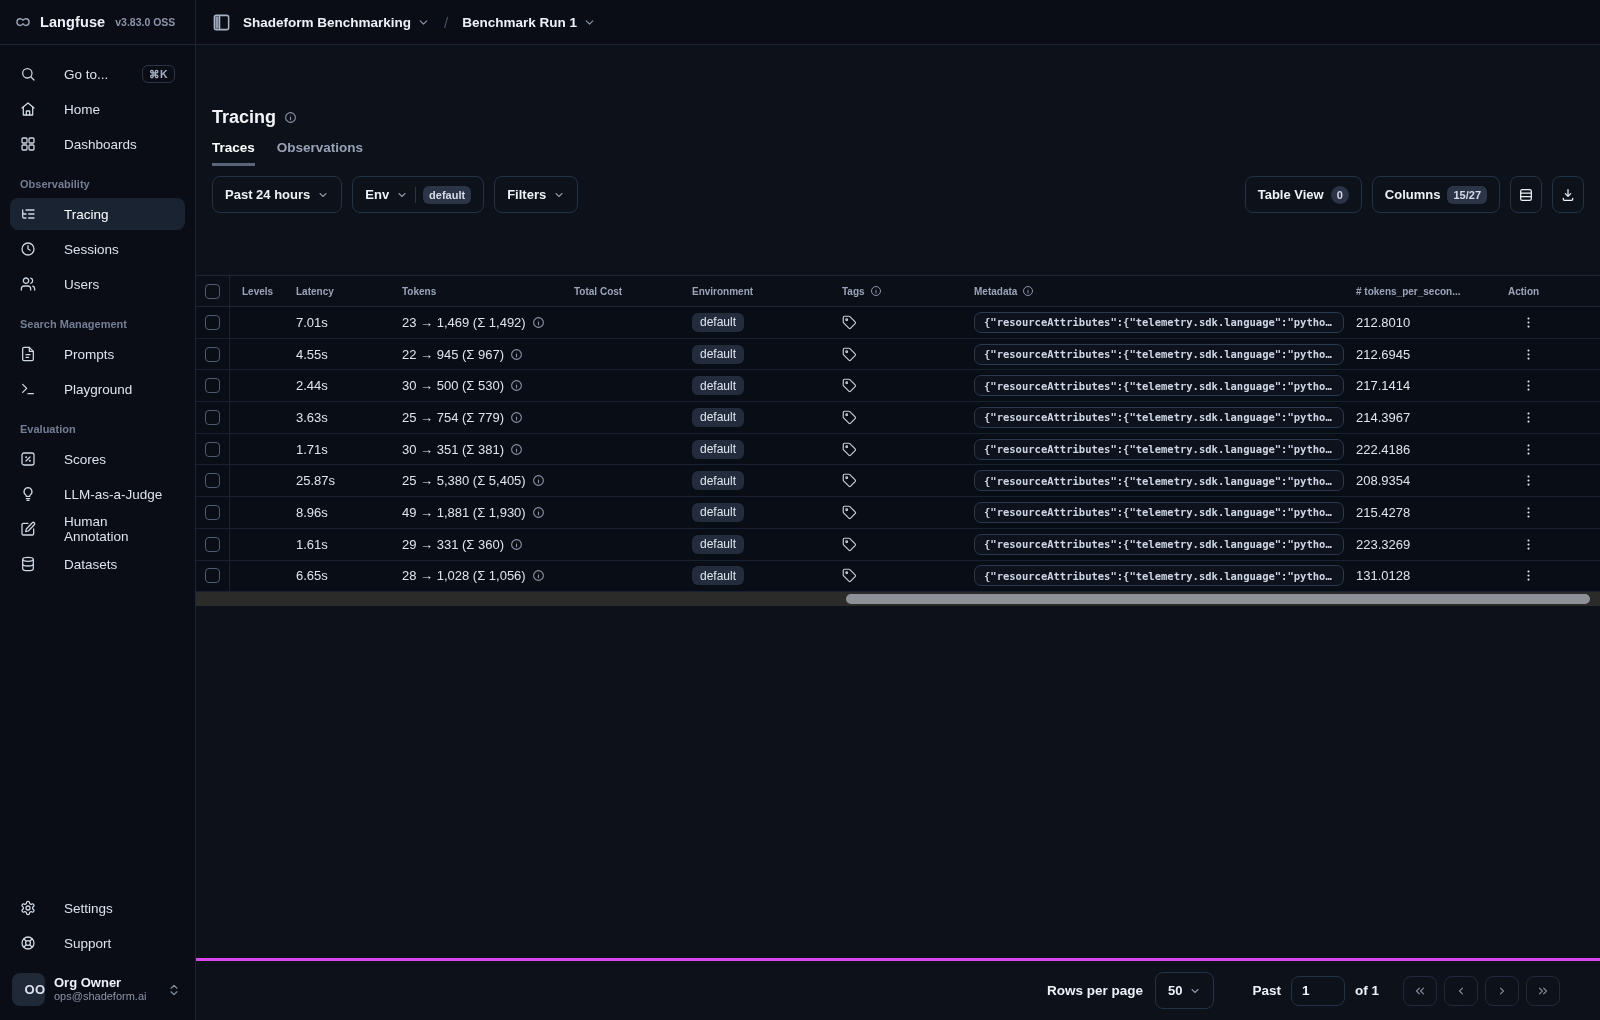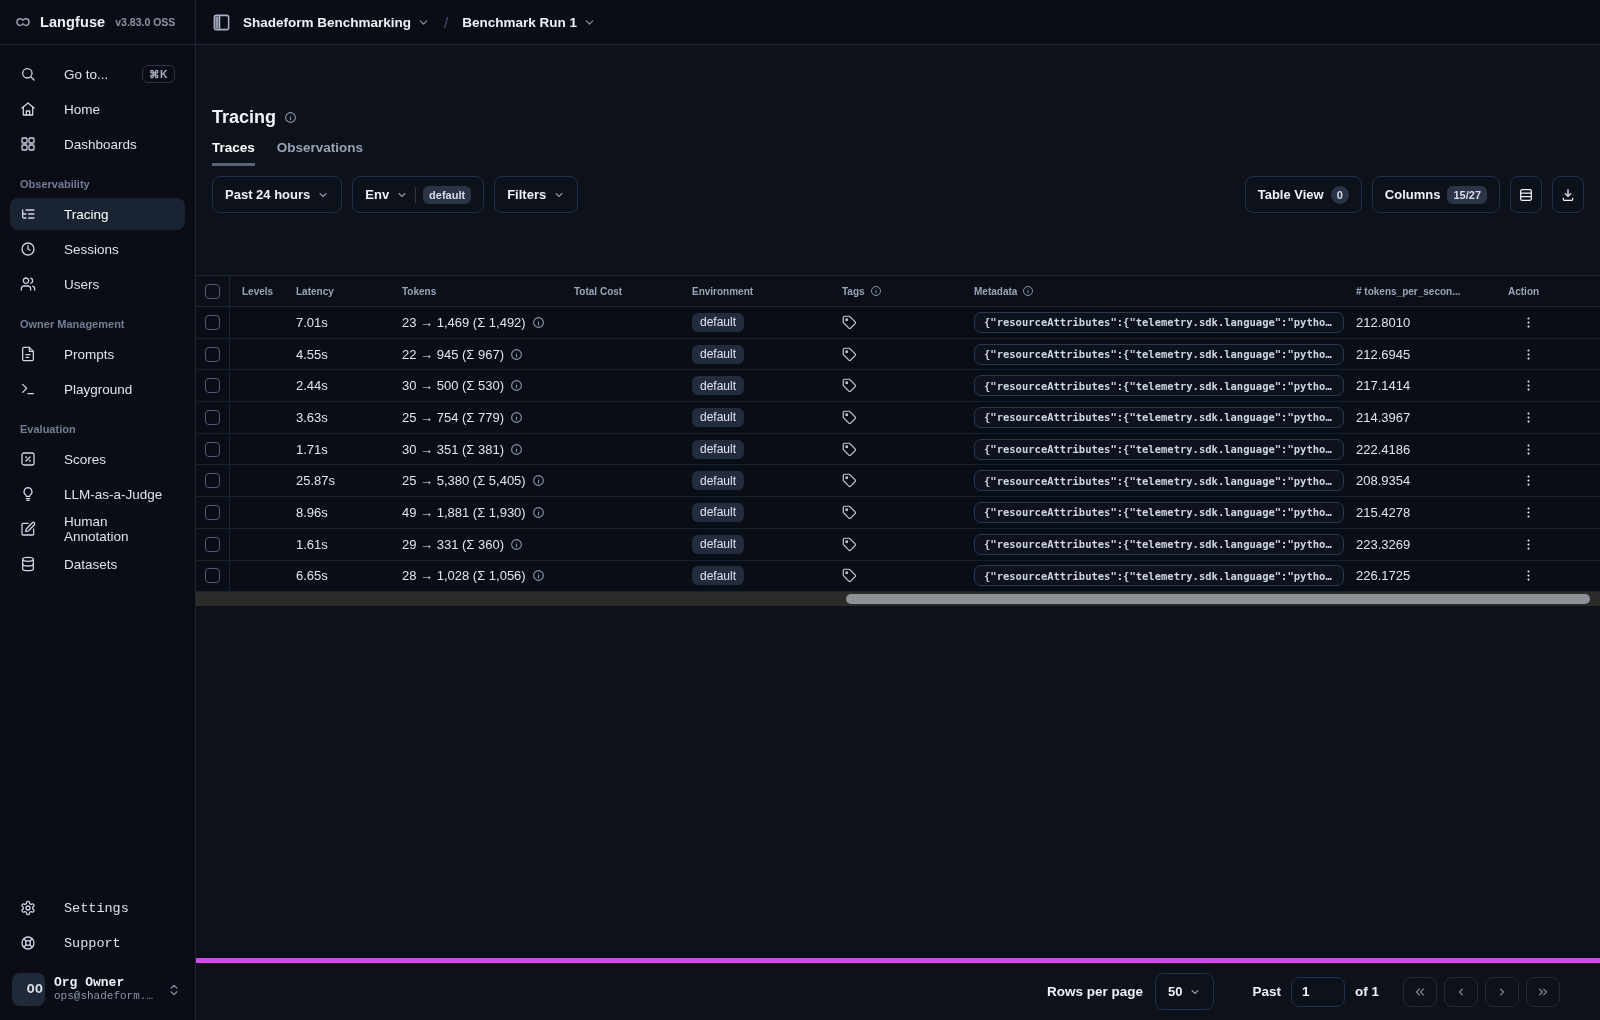--- a/index.html
+++ b/index.html
@@ -16,21 +16,21 @@
   .sidebar { width:196px; flex:0 0 196px; background:#0a0d15; border-right:1px solid #1c2634; display:flex; flex-direction:column; }
   .logo-row { height:45px; flex:0 0 45px; border-bottom:1px solid #1c2634; display:flex; align-items:center; padding:0 14px; gap:8px; }
   .logo-name { font-size:14.5px; font-weight:700; color:#eef1f7; letter-spacing:.1px; }
   .logo-ver { font-size:10.5px; font-weight:700; color:#8b94a8; margin-left:2px; }
   .nav { flex:1; padding:13px 10px 0; overflow:hidden; }
   .nav-item { display:flex; align-items:center; gap:28px; height:32px; padding:0 10px; border-radius:8px; color:#dce2ee; font-size:13.5px; font-weight:500; margin-bottom:3px; cursor:pointer; }
   .nav-item.active { background:#1a2332; color:#ffffff; }
   .nav-item .icon { color:#cfd6e4; }
   .kbd { margin-left:auto; border:1px solid #2b3547; border-radius:6px; padding:2px 6px; font-size:10.5px; font-weight:600; color:#aab3c5; letter-spacing:.5px; }
   .section-label { font-size:11px; font-weight:600; color:#737e94; margin:18px 10px 8px; }
-  .sidebar-bottom { padding:0 10px 10px;font-family:Liberation Mono, monospace; }
+  .sidebar-bottom { padding:0 10px 10px; }
   .user-row { display:flex; align-items:center; gap:9px; margin-top:10px; padding:4px 4px 4px 2px; border-radius:8px; }
   .avatar { width:33px; height:33px; flex:0 0 33px; border-radius:8px; background:#202938; color:#dbe1ec; font-size:13px; font-weight:700; display:flex; align-items:center; justify-content:center; letter-spacing:.5px;padding-left:13px; }
   .user-meta { min-width:0; flex:1; }
   .user-name { font-size:13px; font-weight:700; color:#eef1f7; line-height:1.2; }
   .user-email { font-size:11px; color:#8b94a8; line-height:1.25; white-space:nowrap; overflow:hidden; text-overflow:ellipsis; }
 
   
   .main { flex:1; display:flex; flex-direction:column; min-width:0;gap:48px; }
   .topbar { height:45px; flex:0 0 45px; background:#0a0d15; border-bottom:1px solid #1c2634; display:flex; align-items:center; padding:0 16px; gap:12px; }
   .icon-ghost { color:#aab3c5; background:none; border:none; display:flex; align-items:center; cursor:pointer; }
@@ -74,21 +74,21 @@
   .action-cell { justify-content:center; padding-left:0; padding-right:40px; color:#dfe5f0; }
   .muted-ic { color:#8b94a8; flex:0 0 auto; }
   .row-ic { color:#c6cdda; }
 
   .hscroll { height:14px; background:#2b2b29; position:relative; }
   .hscroll-thumb { position:absolute; top:2px; height:10px; left:650px; width:744px; background:#8e9298; border-radius:5px; cursor:grab; }
 
   .table-rest { flex:1; background:#0d1119; }
 
   
-  .pagination { height:62px; flex:0 0 62px; border-top:5px solid #d946ef; background:#0d1119; display:flex; align-items:center; justify-content:flex-end; padding-right:40px; }
+  .pagination { height:62px; flex:0 0 62px; border-top:3px solid #d946ef; background:#0d1119; display:flex; align-items:center; justify-content:flex-end; padding-right:40px; }
   .pg-label { font-size:13.5px; font-weight:600; color:#eef1f7; }
   .pg-select { margin-left:12px; }
   .pg-group { display:flex; align-items:center; gap:10px; margin-left:38px; }
   .page-input { width:54px; height:30px; border:1px solid #243048; border-radius:8px; background:transparent; color:#eef1f7; font-size:13.5px; font-weight:600; font-family:inherit; padding:0 10px; outline:none; }
   .pg-btns { display:flex; gap:7px; margin-left:24px; }
   .pg-btn { width:34px; height:30px; border:1px solid #20293c; border-radius:8px; background:transparent; color:#7e8798; display:flex; align-items:center; justify-content:center; cursor:pointer; }
 </style>
 </head>
 <body>
 
@@ -165,21 +165,21 @@
             <svg width="16" height="16" viewBox="0 0 24 24" fill="none" stroke="currentColor" stroke-width="1.9" stroke-linecap="round">
               <path d="M16 21v-2a4 4 0 0 0-4-4H6a4 4 0 0 0-4 4v2"></path>
               <circle cx="9" cy="7" r="4"></circle>
               <path d="M22 21v-2a4 4 0 0 0-3-3.87"></path>
               <path d="M16 3.13a4 4 0 0 1 0 7.75"></path>
             </svg>
           </span>
         <span>Users</span>
       </div>
 
-      <div class="section-label">Owner Management</div>
+      <div class="section-label">Search Management</div>
       <div class="nav-item">
         <span class="icon">
             <svg width="16" height="16" viewBox="0 0 24 24" fill="none" stroke="currentColor" stroke-width="1.9" stroke-linecap="round" stroke-linejoin="round">
               <path d="M14 2H6a2 2 0 0 0-2 2v16a2 2 0 0 0 2 2h12a2 2 0 0 0 2-2V8z"></path>
               <path d="M14 2v6h6"></path>
               <path d="M9 13h6M9 17h4"></path>
             </svg>
           </span>
         <span>Prompts</span>
       </div>
@@ -735,21 +735,21 @@
               <span class="row-ic">
                 <svg width="15" height="15" viewBox="0 0 24 24" fill="none" stroke="currentColor" stroke-width="1.9" stroke-linejoin="round">
                   <path d="M12.6 2.6 21 11a2 2 0 0 1 0 2.8l-7.2 7.2a2 2 0 0 1-2.8 0L2.6 12.6A2 2 0 0 1 2 11.2V4a2 2 0 0 1 2-2h7.2c.5 0 1 .2 1.4.6Z"></path>
                   <circle cx="7.5" cy="7.5" r="1.4"></circle>
                 </svg>
               </span>
             </div>
     <div class="cell">
               <span class="meta-pill">{"resourceAttributes":{"telemetry.sdk.language":"python","telemetry...</span>
             </div>
-    <div class="cell tps">226.1725</div>
+    <div class="cell tps">131.0128</div>
     <div class="cell action-cell">
               <span>
                 <svg width="15" height="15" viewBox="0 0 24 24" fill="currentColor">
                   <circle cx="12" cy="5.5" r="1.7"></circle>
                   <circle cx="12" cy="12" r="1.7"></circle>
                   <circle cx="12" cy="18.5" r="1.7"></circle>
                 </svg>
               </span>
             </div>
   </div>

